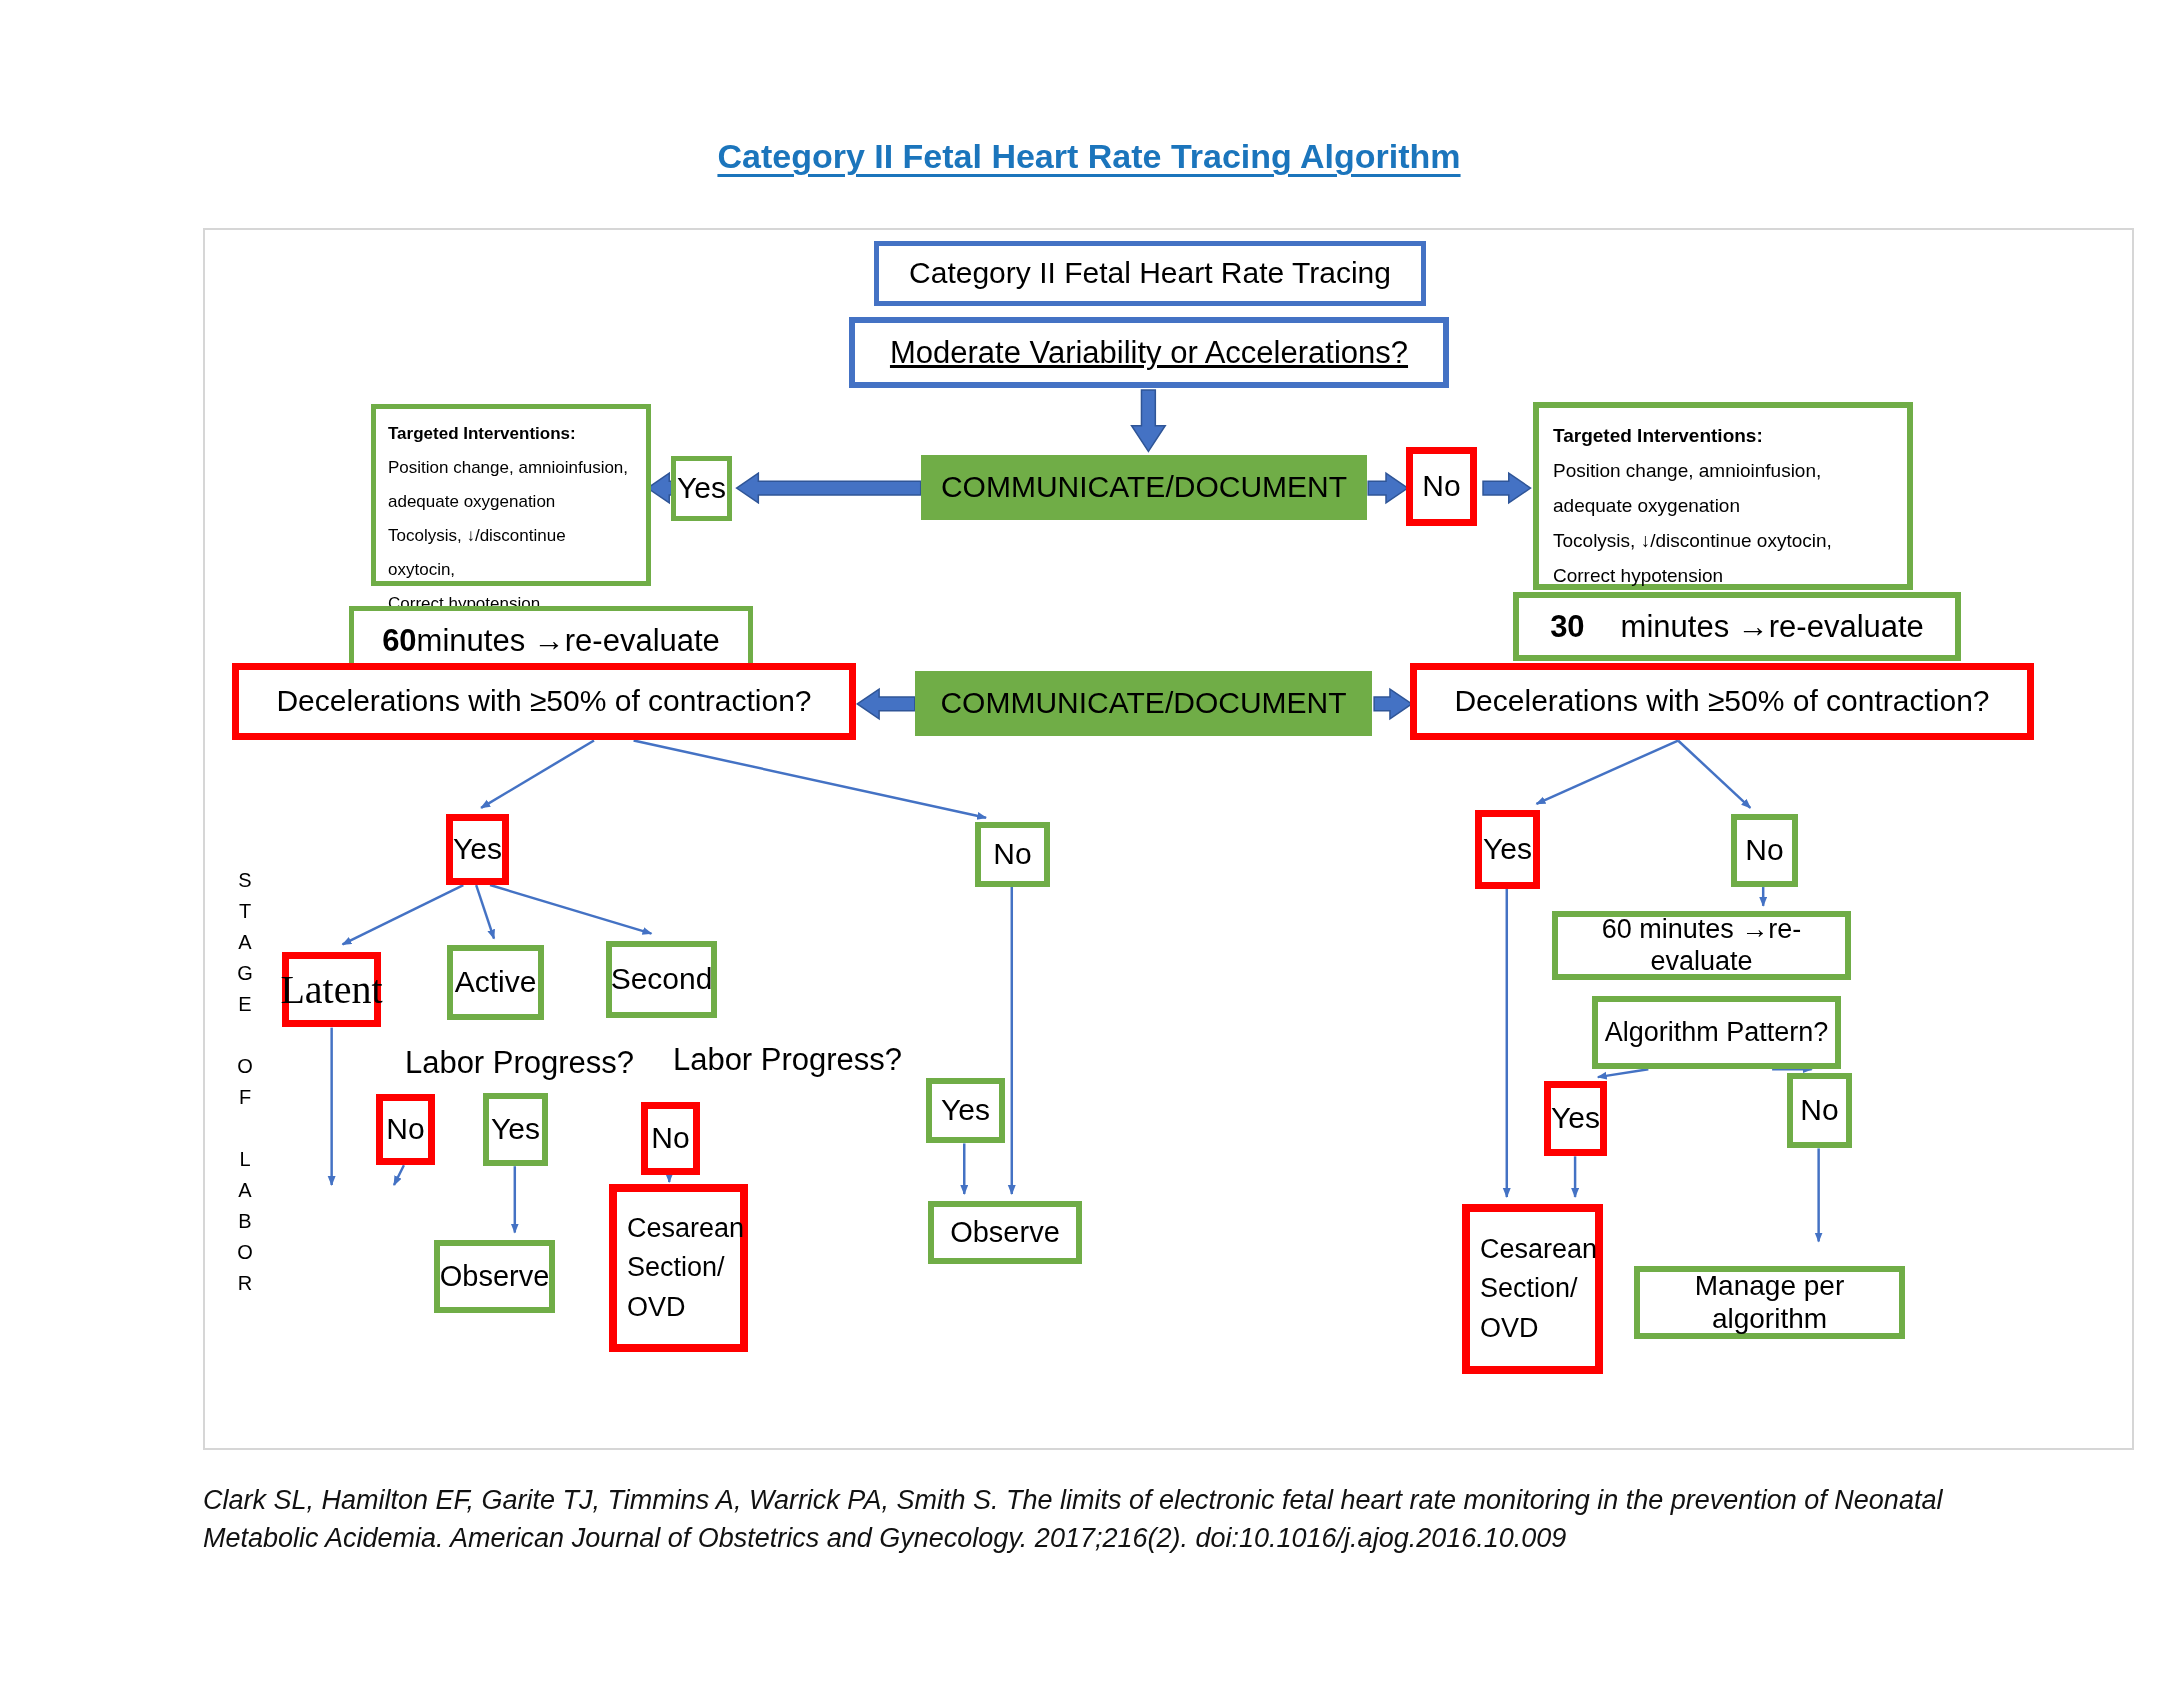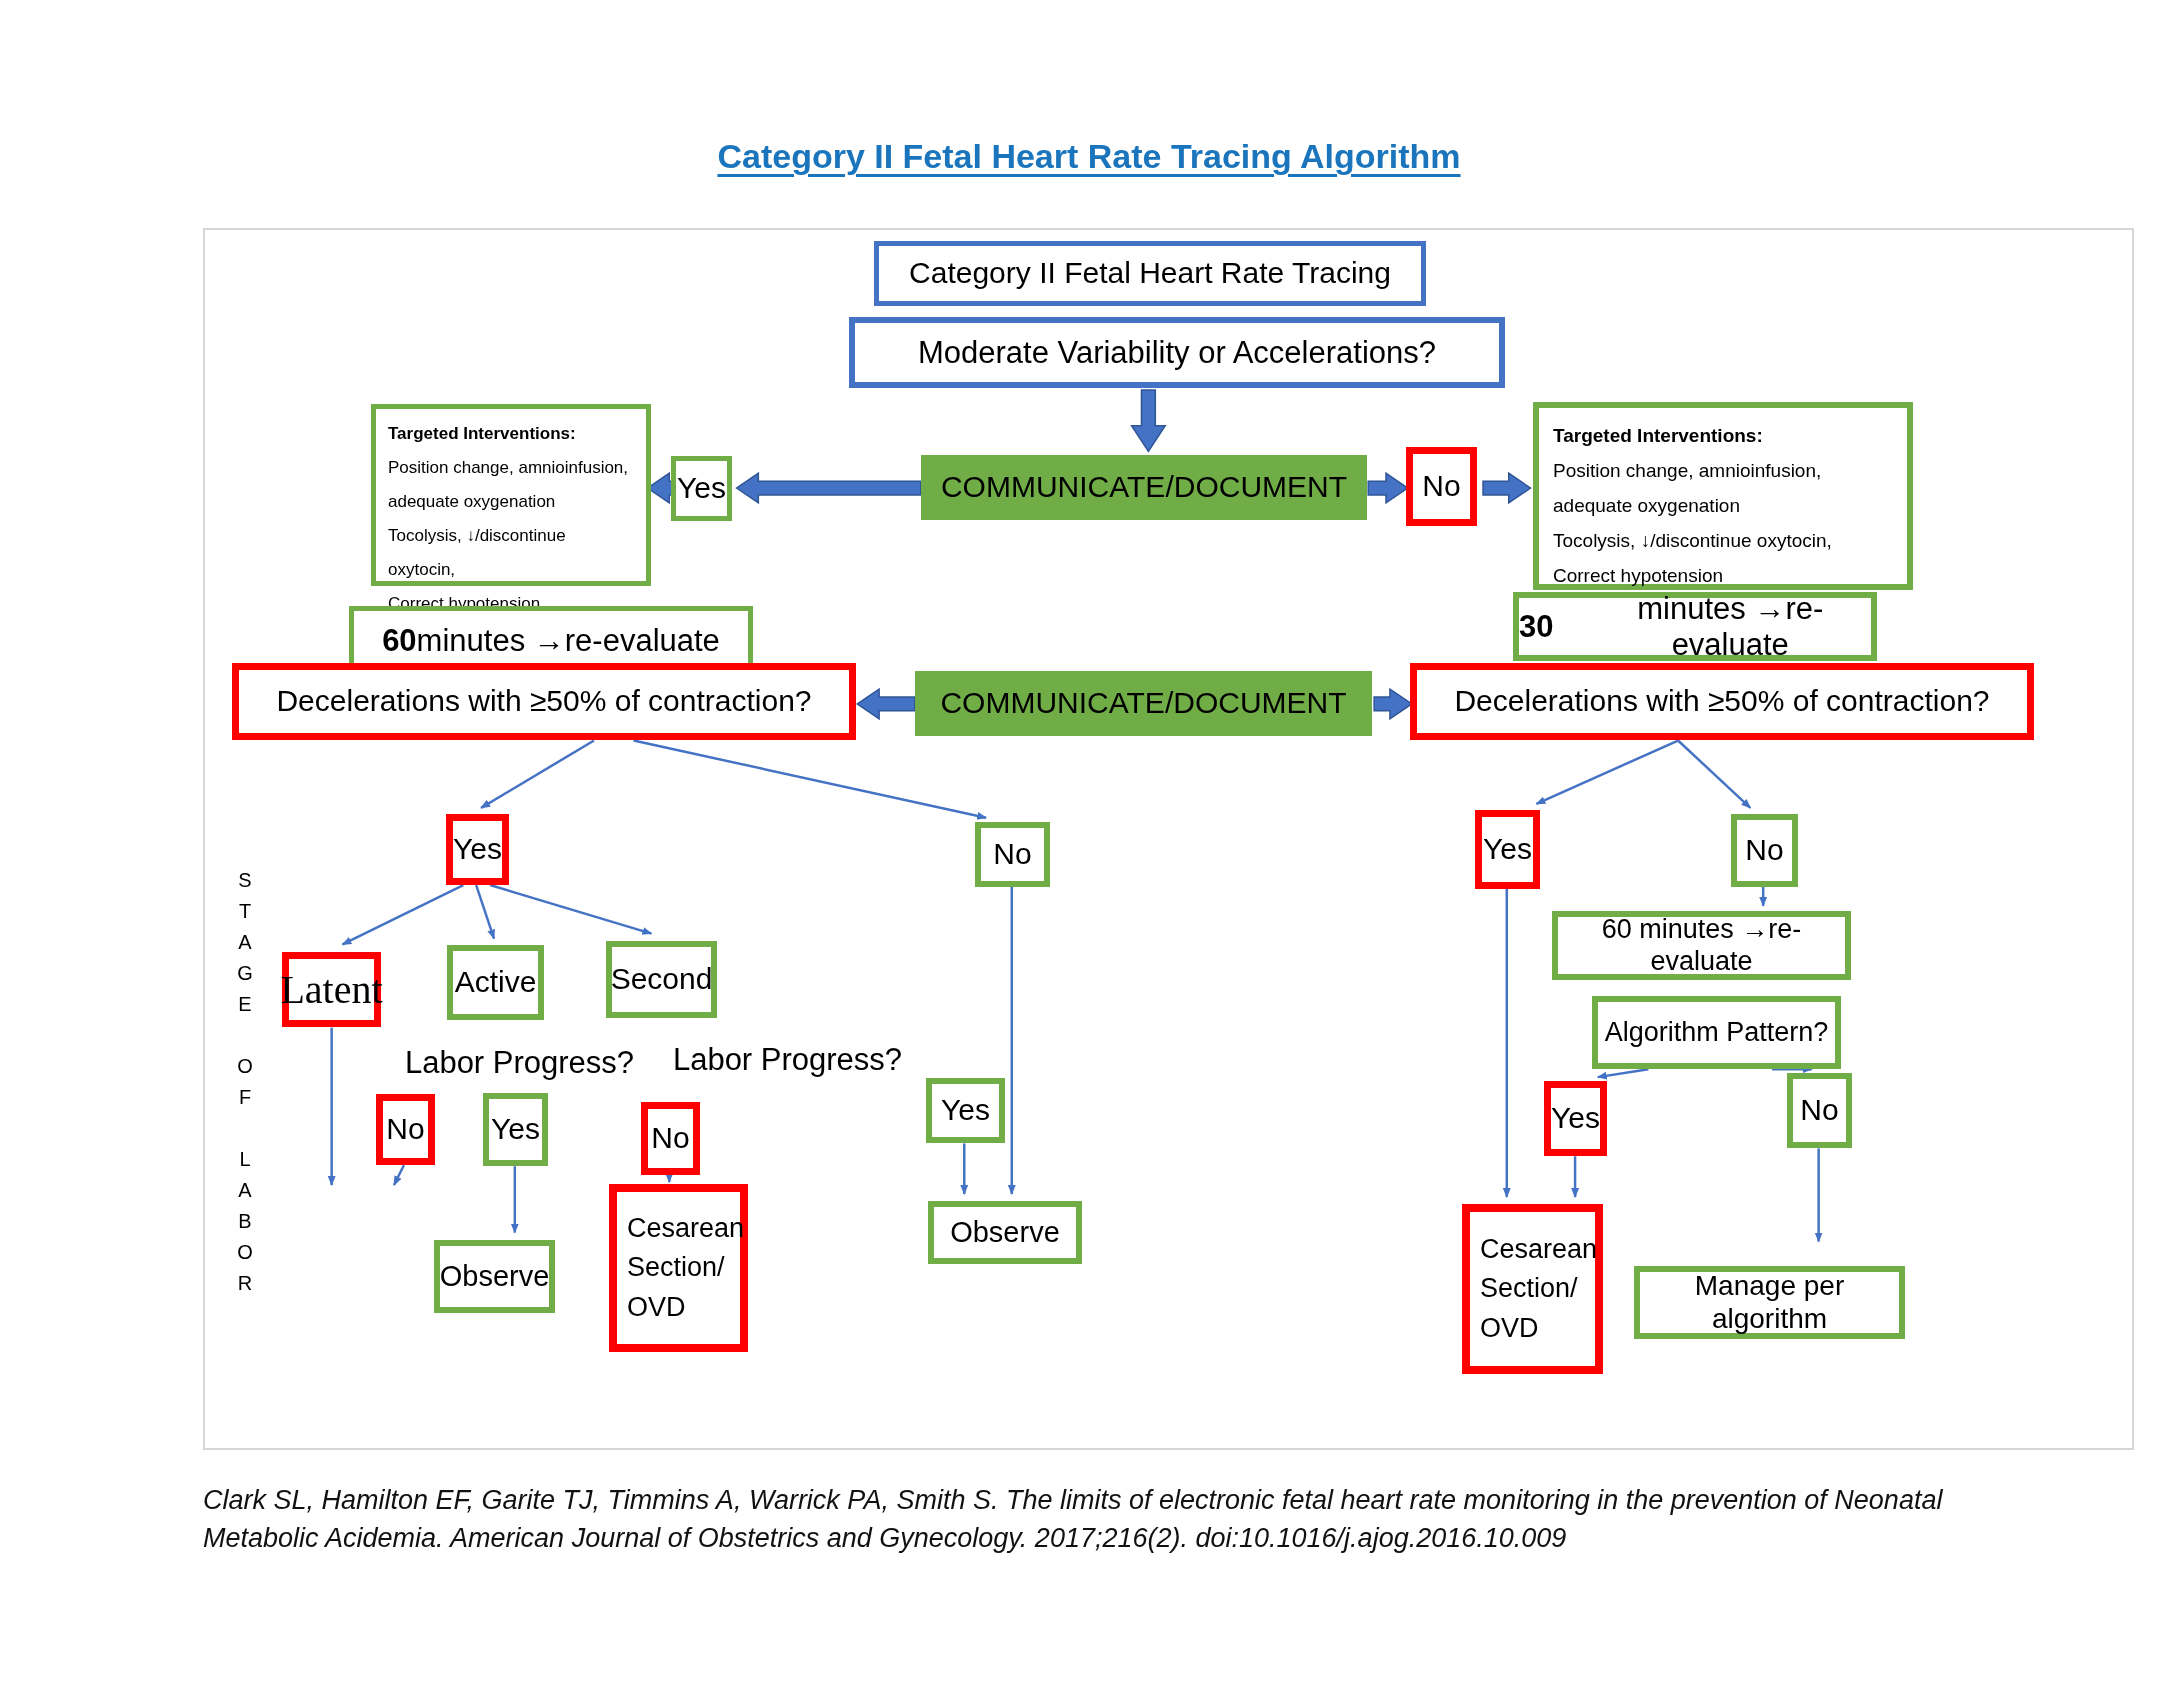--- a/index.html
+++ b/index.html
@@ -72,21 +72,21 @@
       <polygon points="654,493 676,478 676,486 690,486 690,500 676,500 676,508"></polygon>
       <polygon points="744,493 766,478 766,486 930,486 930,500 766,500 766,508"></polygon>
       <polygon points="1422,493 1400,478 1400,486 1382,486 1382,500 1400,500 1400,508"></polygon>
       <polygon points="1546,493 1524,478 1524,486 1498,486 1498,500 1524,500 1524,508"></polygon>
       <polygon points="866,711 888,696 888,704 924,704 924,718 888,718 888,726"></polygon>
       <polygon points="1426,711 1404,696 1404,704 1388,704 1388,718 1404,718 1404,726"></polygon>
     </g>
   </svg>
 
   <div class="node blue" style="left:866px;top:241px;width:552px;height:65px;font-size:30px;margin-left:8px;">Category II Fetal Heart Rate Tracing</div>
-  <div class="node blue2" style="left:849px;top:317px;width:656px;height:71px;font-size:31px;">Moderate Variability or Accelerations?</div>
+  <div class="node blue2" style="left:849px;top:317px;width:600px;height:71px;font-size:31px;text-decoration:underline;">Moderate Variability or Accelerations?</div>
   <div class="node fill-green" style="left:921px;top:455px;width:446px;height:65px;font-size:30px;">COMMUNICATE/DOCUMENT</div>
   <div class="node green5" style="left:671px;top:456px;width:61px;height:65px;font-size:30px;">Yes</div>
   <div class="node red" style="left:1406px;top:447px;width:71px;height:79px;font-size:30px;">No</div>
 
   <div class="ti green5" style="left:371px;top:404px;width:280px;height:182px;padding:8px 12px;font-size:17px;line-height:34px;">
     <div class="hd">Targeted Interventions:</div>
     <div>Position change, amnioinfusion,</div>
     <div>adequate oxygenation</div>
     <div>Tocolysis, ↓/discontinue oxytocin,</div>
     <div>Correct hypotension</div>
@@ -96,21 +96,21 @@
       <span> minutes →re-evaluate</span>
   </div>
 
   <div class="ti green" style="left:1533px;top:402px;width:380px;height:188px;padding:10px 14px;font-size:19px;line-height:35px;">
     <div class="hd">Targeted Interventions:</div>
     <div>Position change, amnioinfusion,</div>
     <div>adequate oxygenation</div>
     <div>Tocolysis, ↓/discontinue oxytocin,</div>
     <div>Correct hypotension</div>
   </div>
-  <div class="node green" style="left:1513px;top:592px;width:364px;height:69px;font-size:31px;gap:36px;">
+  <div class="node green" style="left:1513px;top:592px;width:448px;height:69px;font-size:31px;gap:36px;">
     <span class="b">30</span>
       <span> minutes →re-evaluate</span>
   </div>
 
   <div class="node red" style="left:232px;top:663px;width:624px;height:77px;font-size:30px;">Decelerations with ≥50% of contraction?</div>
   <div class="node fill-green" style="left:915px;top:671px;width:457px;height:65px;font-size:30px;">COMMUNICATE/DOCUMENT</div>
   <div class="node red" style="left:1410px;top:663px;width:624px;height:77px;font-size:30px;">Decelerations with ≥50% of contraction?</div>
 
   <div class="stagecol">
     <span>S</span>

